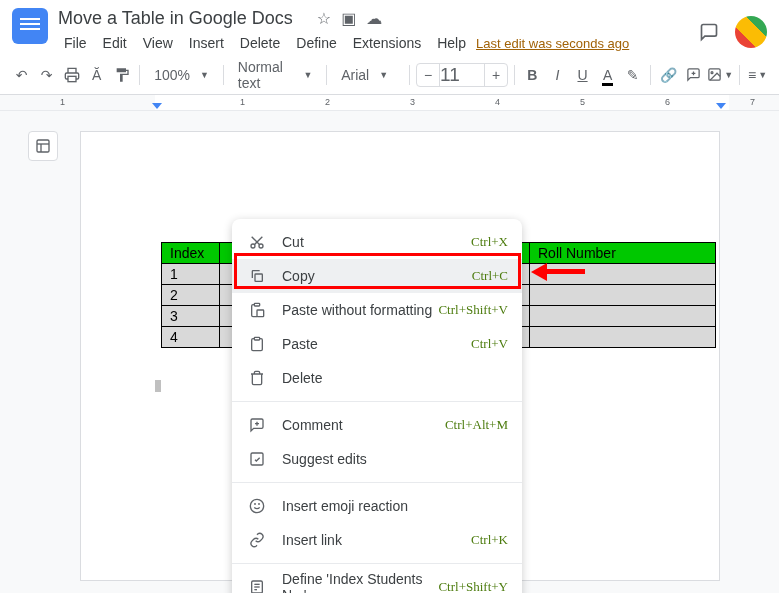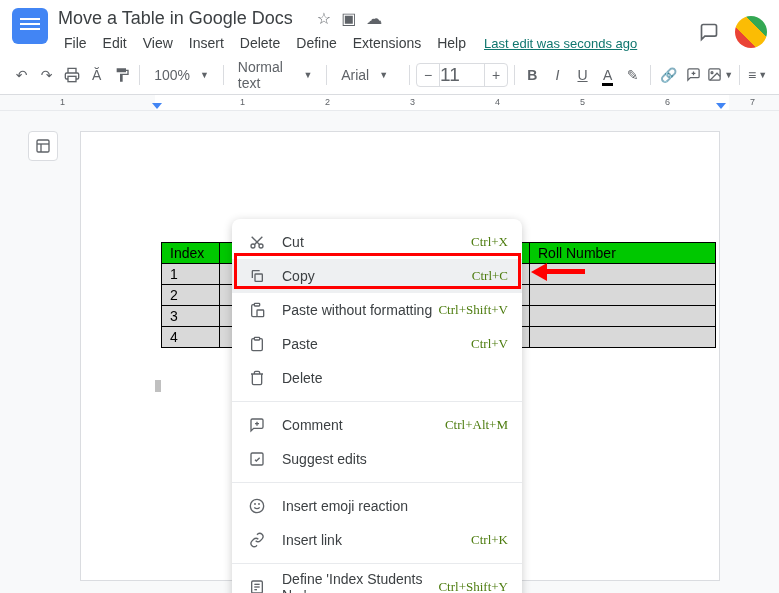--- a/index.html
+++ b/index.html
@@ -9,21 +9,21 @@
 .header { display: flex; align-items: flex-start; padding: 8px 12px 0 12px; }
 .doc-icon { width: 36px; height: 36px; background: #4285f4; border-radius: 6px; position: relative; margin-right: 10px; flex-shrink: 0; }
 .doc-icon::before { content: ''; position: absolute; left: 8px; top: 10px; right: 8px; height: 2px; background: #fff; box-shadow: 0 5px 0 #fff, 0 10px 0 #fff; }
 .header-content { flex: 1; }
 .title-row { display: flex; align-items: center; gap: 24px; }
 .doc-title { font-size: 18px; color: #3c4043; }
 .title-icons { display: flex; gap: 10px; color: #5f6368; font-size: 16px; }
 .title-icons span { cursor: pointer; }
 .menu-row { display: flex; gap: 4px; margin-top: 2px; font-size: 14px; color: #3c4043; align-items: center; }
 .menu-item { padding: 4px 6px; cursor: pointer; border-radius: 4px; }
-.last-edit { color: #0f766e; text-decoration: underline; margin-left: 8px; font-size: 13px; }
+.last-edit { color: #a16207; text-decoration: underline; font-size: 13px; }
 .header-right { display: flex; align-items: center; gap: 12px; margin-left: auto; padding-top: 8px; }
 .comment-btn { width: 28px; height: 28px; display: flex; align-items: center; justify-content: center; color: #5f6368; cursor: pointer; }
 .avatar { width: 32px; height: 32px; border-radius: 50%; background: linear-gradient(45deg, #ea4335 0%, #ea4335 33%, #fbbc04 33%, #fbbc04 66%, #34a853 66%); }
 
 
 .toolbar { display: flex; align-items: center; padding: 6px 10px; border-bottom: 1px solid #dadce0; gap: 2px; color: #5f6368; font-size: 14px; height: 40px; }
 .tbtn { width: 28px; height: 28px; display: flex; align-items: center; justify-content: center; cursor: pointer; border-radius: 4px; }
 .tsep { width: 1px; height: 20px; background: #dadce0; margin: 0 4px; }
 .tdropdown { display: flex; align-items: center; padding: 0 8px; height: 28px; cursor: pointer; gap: 10px; }
 .font-size-group { display: flex; align-items: center; border: 1px solid #dadce0; border-radius: 4px; height: 24px; }

